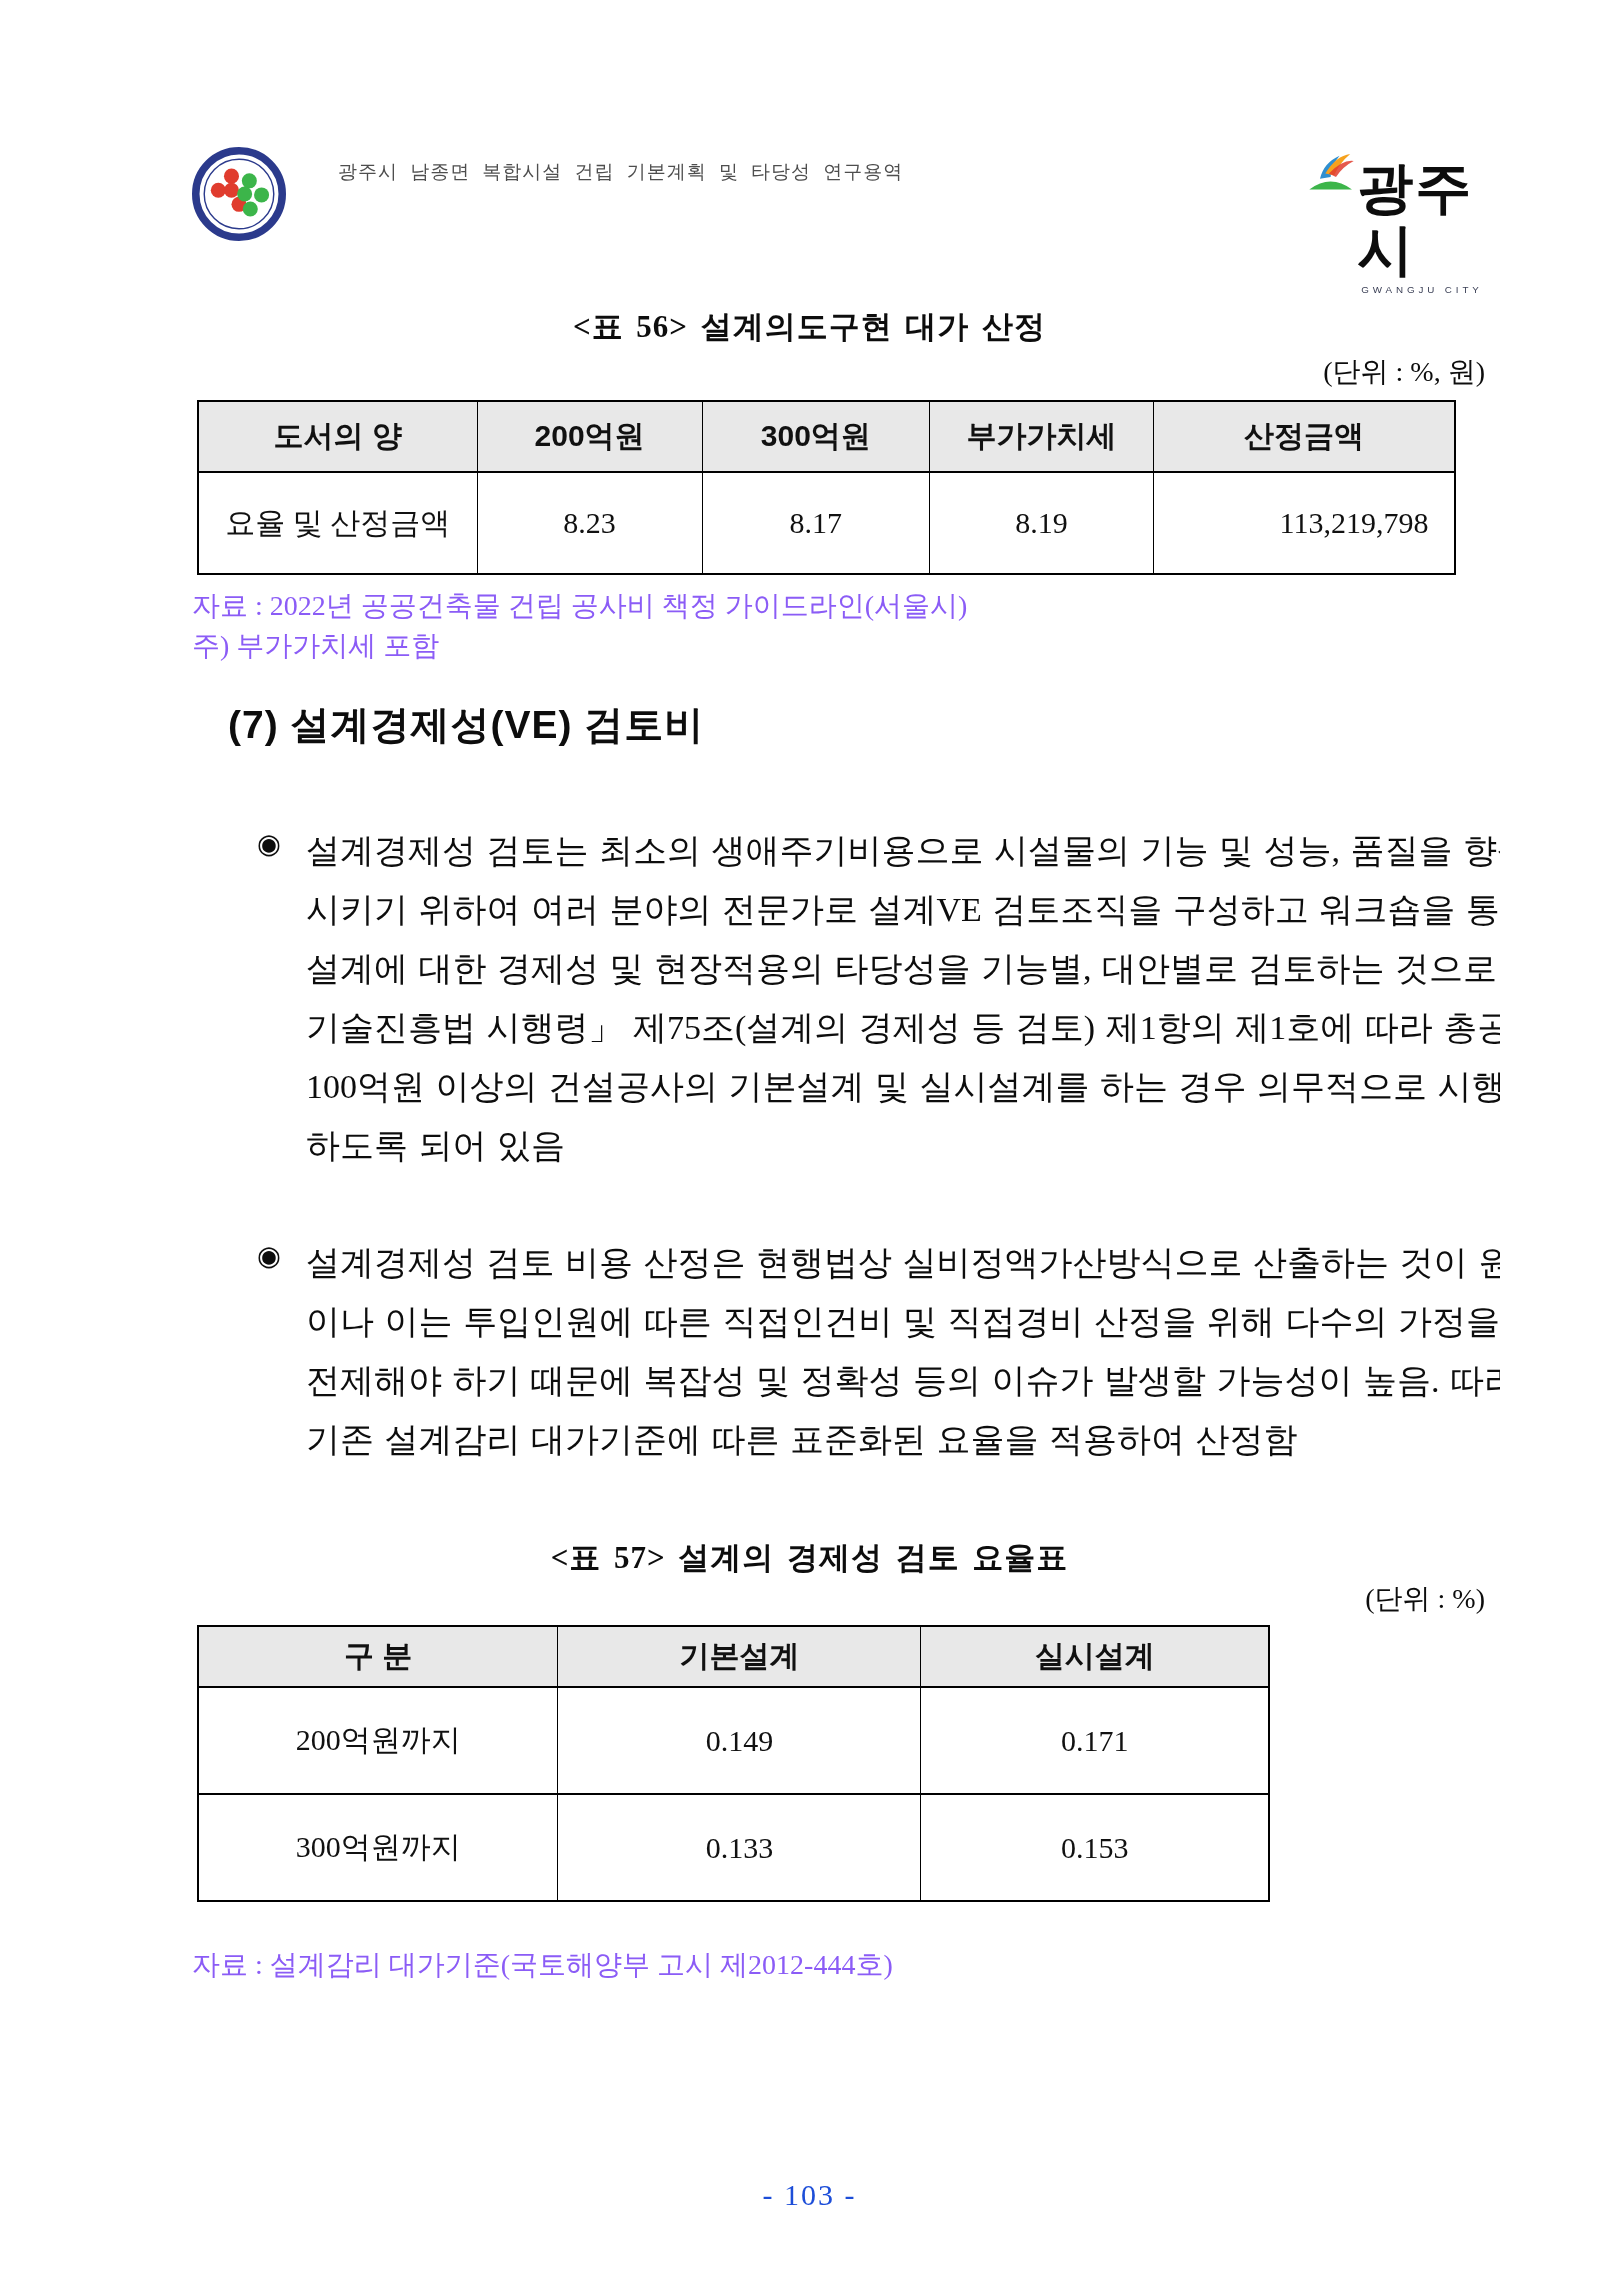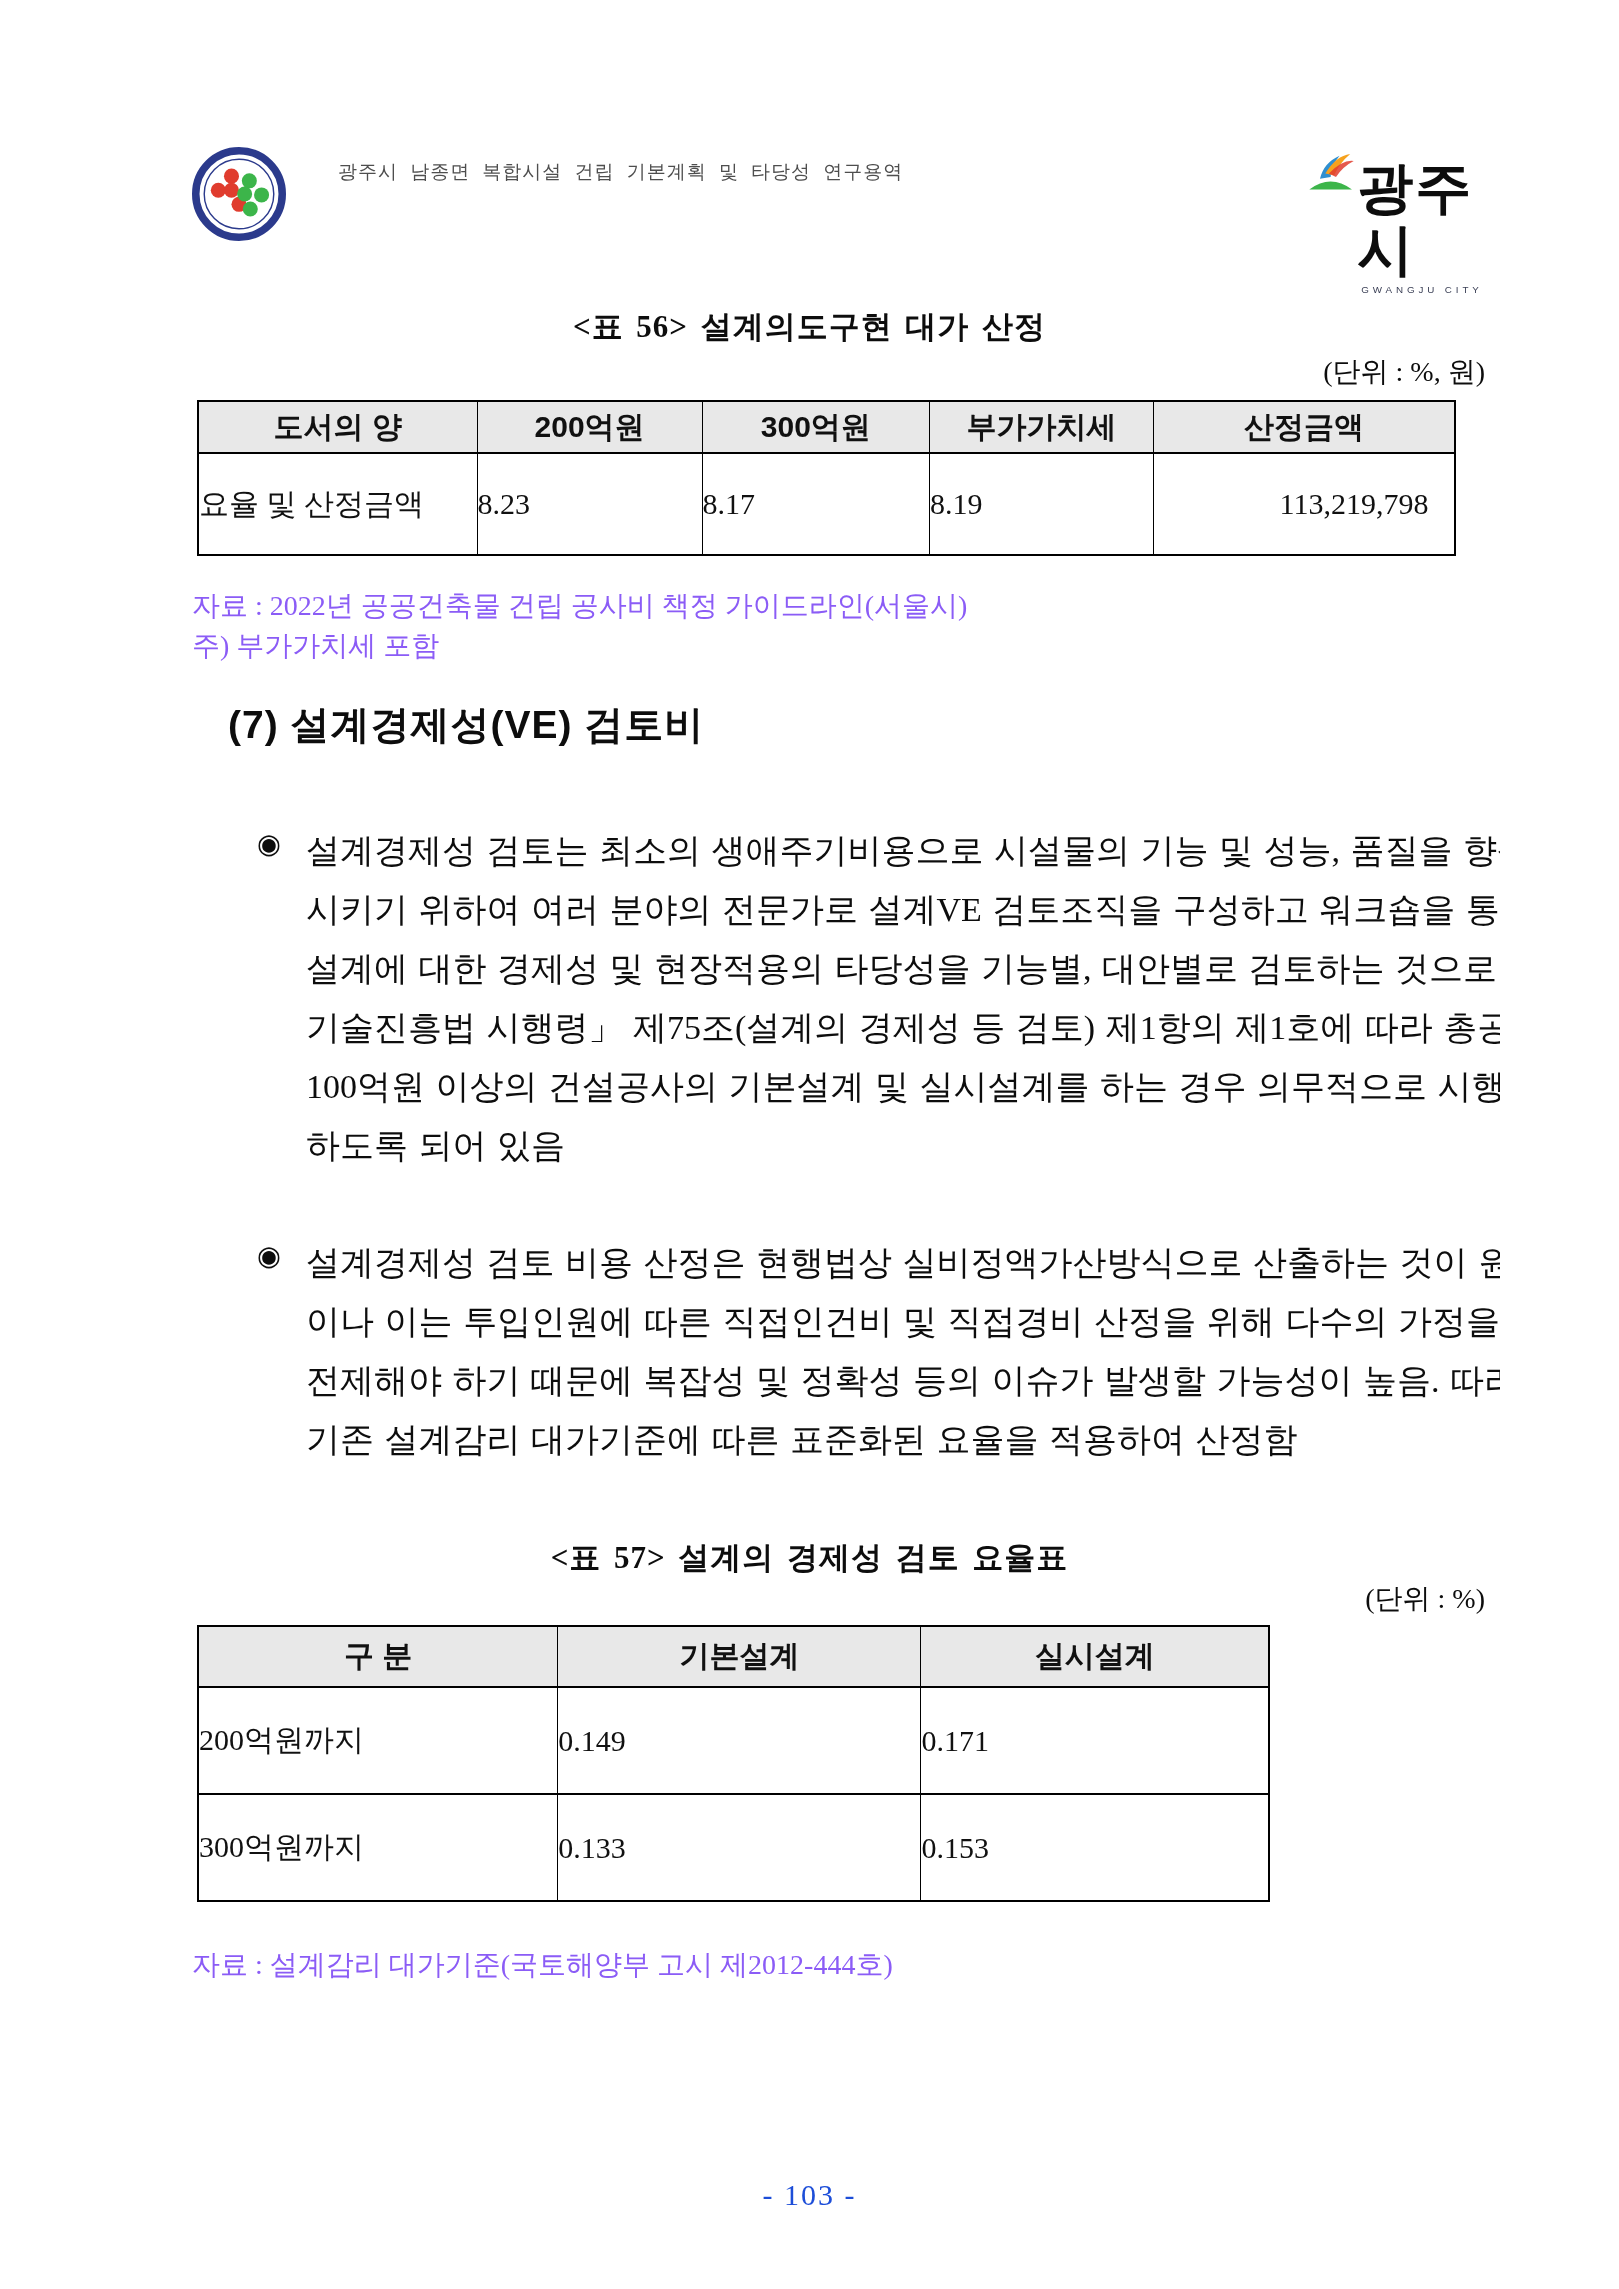--- a/index.html
+++ b/index.html
@@ -56,22 +56,22 @@
   .t56 { top:400px; left:197px; width:1259px; }
   .t57 { top:1625px; left:197px; width:1073px; }
   th, td { border:1px solid #000; }
   table { border:2px solid #000; }
   th {
     background:#e8e8e8;
     font-family:"Liberation Sans","DejaVu Sans",sans-serif;
     font-weight:bold; font-size:30px; text-align:center;
     border-bottom:2.9px solid #000;
   }
-  td { font-size:30px; background:#fff; }
-  .t56 th { height:52px; }
+  td { font-size:30px; text-align:center; background:#fff; }
+  .t56 th { height:71px; }
   .t56 td { height:102px; }
   .t57 th { height:61px; }
   .t57 td { height:107px; }
   .t57 tr.data + tr.data td { border-top:2px solid #000; }
   td.num-right { text-align:right; padding-right:25.5px;padding-left:32px; }
 
   
   .h7 {
     top:698px; left:228px;
     font-family:"Liberation Sans","DejaVu Sans",sans-serif;

